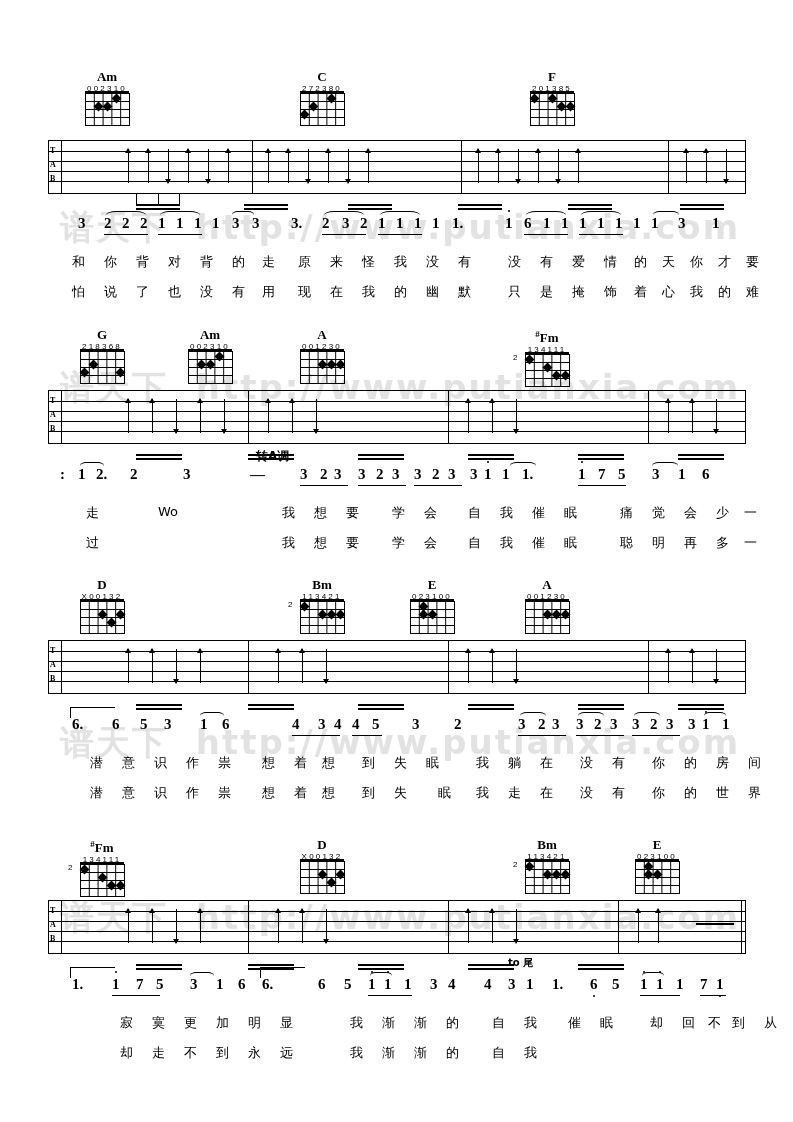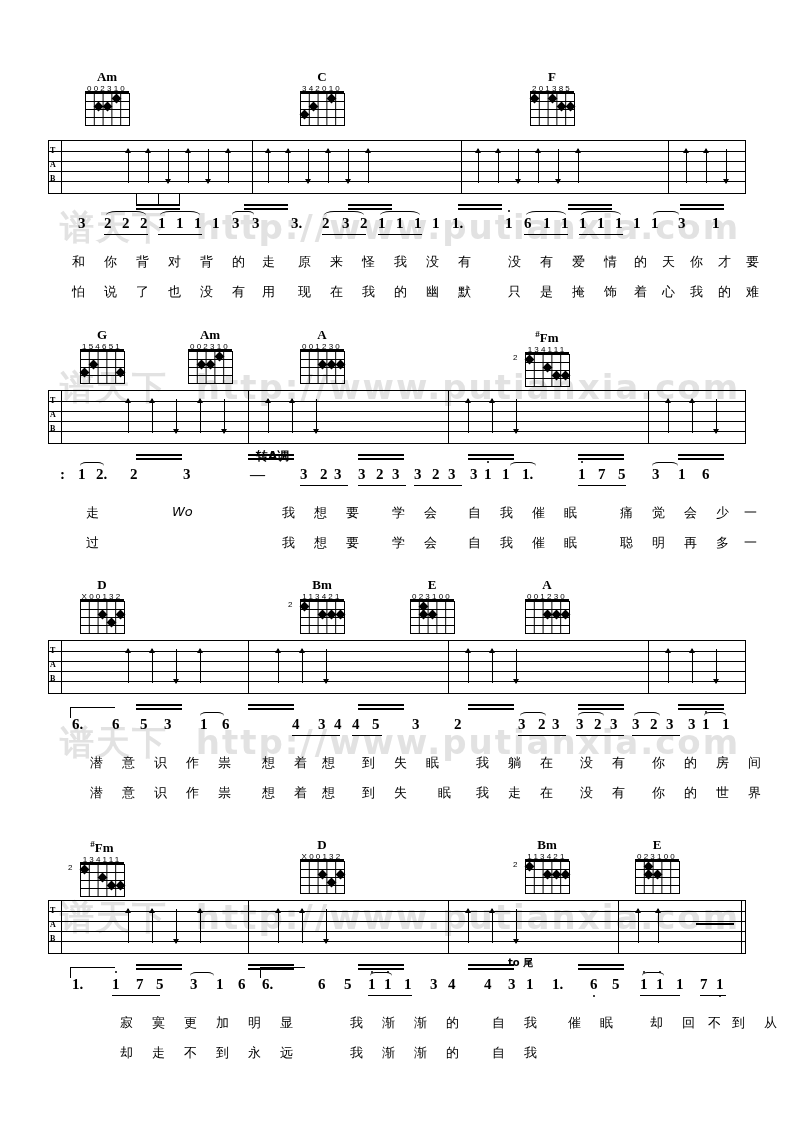--- a/index.html
+++ b/index.html
@@ -76,21 +76,21 @@
         <div class="nut"></div>
           <div class="grid"></div>
         <div class="dot" style="left:10px;top:10px;"></div>
         <div class="dot" style="left:19px;top:10px;"></div>
         <div class="dot" style="left:28px;top:2px;"></div>
       </div>
     </div>
 
     <div class="chord" style="left:295px;top:0px;">
       <div class="cname">C</div>
-      <div class="fingers">342010</div>
+      <div class="fingers">272380</div>
       <div class="gridwrap">
         <div class="nut"></div>
           <div class="grid"></div>
         <div class="dot" style="left:1px;top:18px;"></div>
         <div class="dot" style="left:10px;top:10px;"></div>
         <div class="dot" style="left:28px;top:2px;"></div>
       </div>
     </div>
 
     <div class="chord" style="left:525px;top:0px;">
@@ -261,21 +261,21 @@
       <span class="ly" style="left:690px;">我</span>
       <span class="ly" style="left:718px;">的</span>
       <span class="ly" style="left:746px;">难</span>
     </div>
   </div>
 
   <div class="system" style="top:328px;">
 
     <div class="chord" style="left:75px;top:0px;">
       <div class="cname">G</div>
-      <div class="fingers">154651</div>
+      <div class="fingers">218368</div>
       <div class="gridwrap">
         <div class="nut"></div>
           <div class="grid"></div>
         <div class="dot" style="left:1px;top:18px;"></div>
         <div class="dot" style="left:10px;top:10px;"></div>
         <div class="dot" style="left:37px;top:18px;"></div>
       </div>
     </div>
 
     <div class="chord" style="left:183px;top:0px;">
@@ -394,21 +394,21 @@
       <div class="underline1" style="left:414px;top:19px;width:48px;"></div>
       <div class="underline1" style="left:578px;top:19px;width:48px;"></div>
       <div class="slur" style="left:80px;top:-4px;width:24px;"></div>
       <div class="slur" style="left:510px;top:-4px;width:26px;"></div>
       <div class="slur" style="left:652px;top:-4px;width:26px;"></div>
       <div class="repeat" style="left:60px;top:0px;">:</div>
     </div>
 
     <div class="lyricrow" style="top:176px;">
       <span class="ly" style="left:86px;">走</span>
-      <span class="ly" style="left:172px;font-style:italic;">Wo</span>
+      <span class="ly" style="left:158px;">Wo</span>
       <span class="ly" style="left:282px;">我</span>
       <span class="ly" style="left:314px;">想</span>
       <span class="ly" style="left:346px;">要</span>
       <span class="ly" style="left:392px;">学</span>
       <span class="ly" style="left:424px;">会</span>
       <span class="ly" style="left:468px;">自</span>
       <span class="ly" style="left:500px;">我</span>
       <span class="ly" style="left:532px;">催</span>
       <span class="ly" style="left:564px;">眠</span>
       <span class="ly" style="left:620px;">痛</span>

